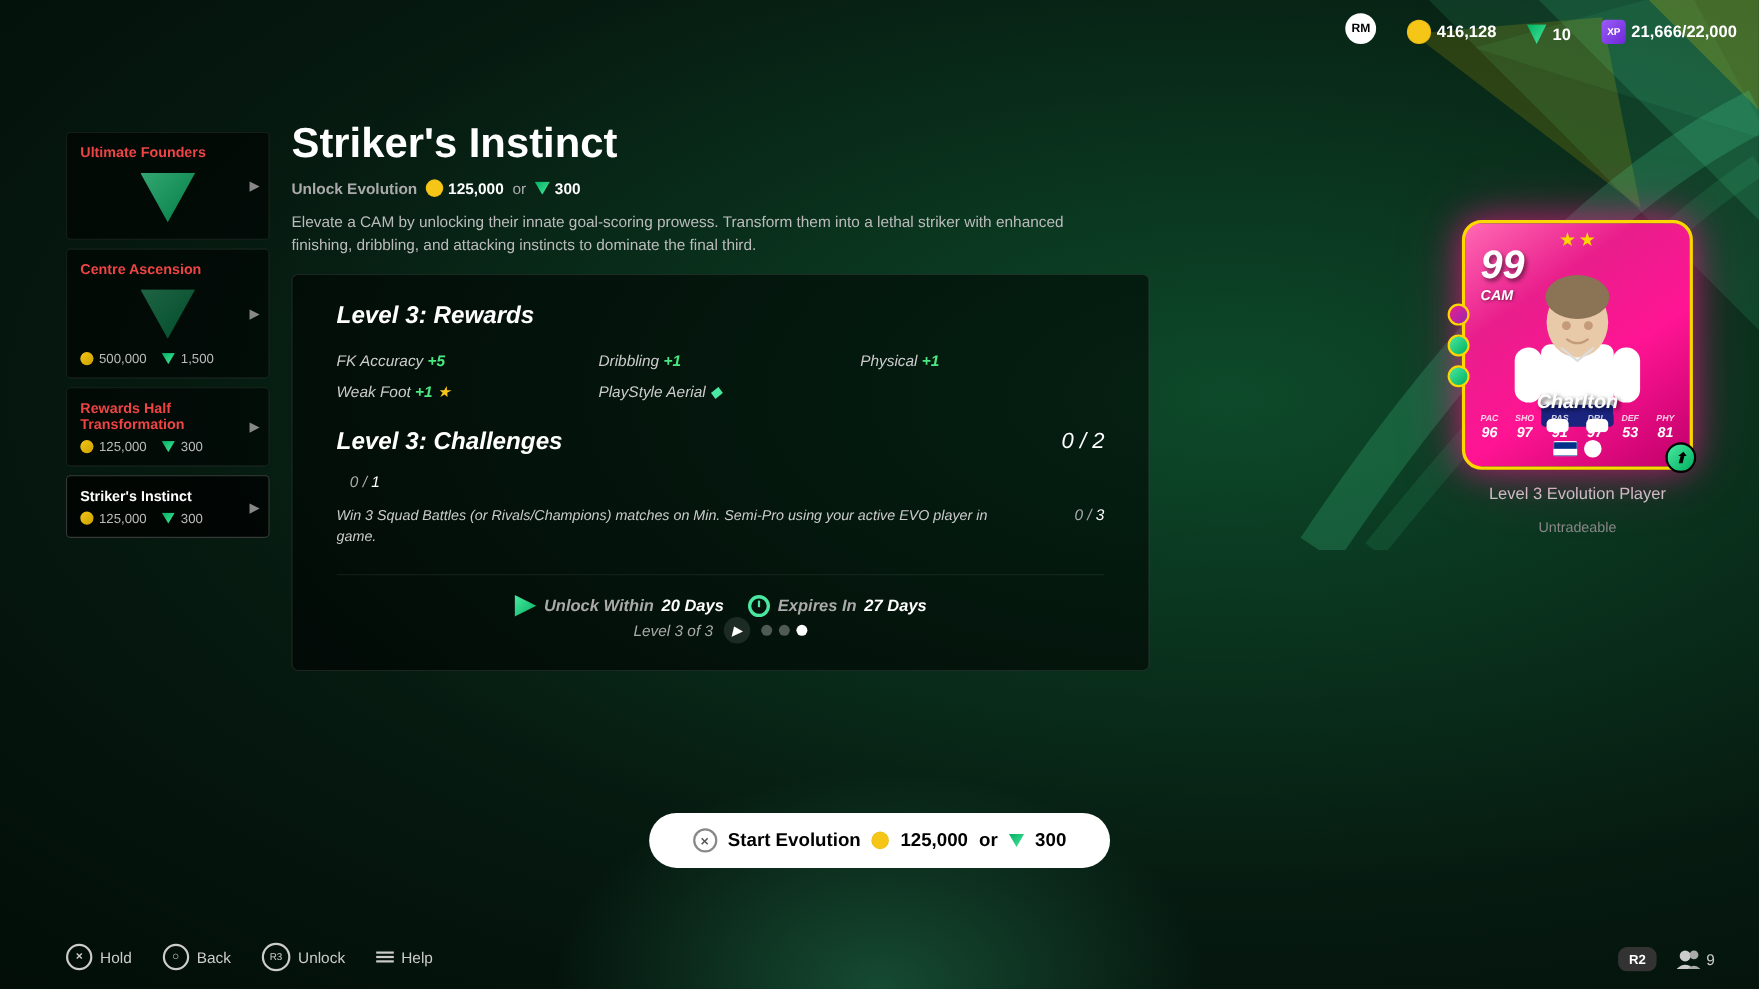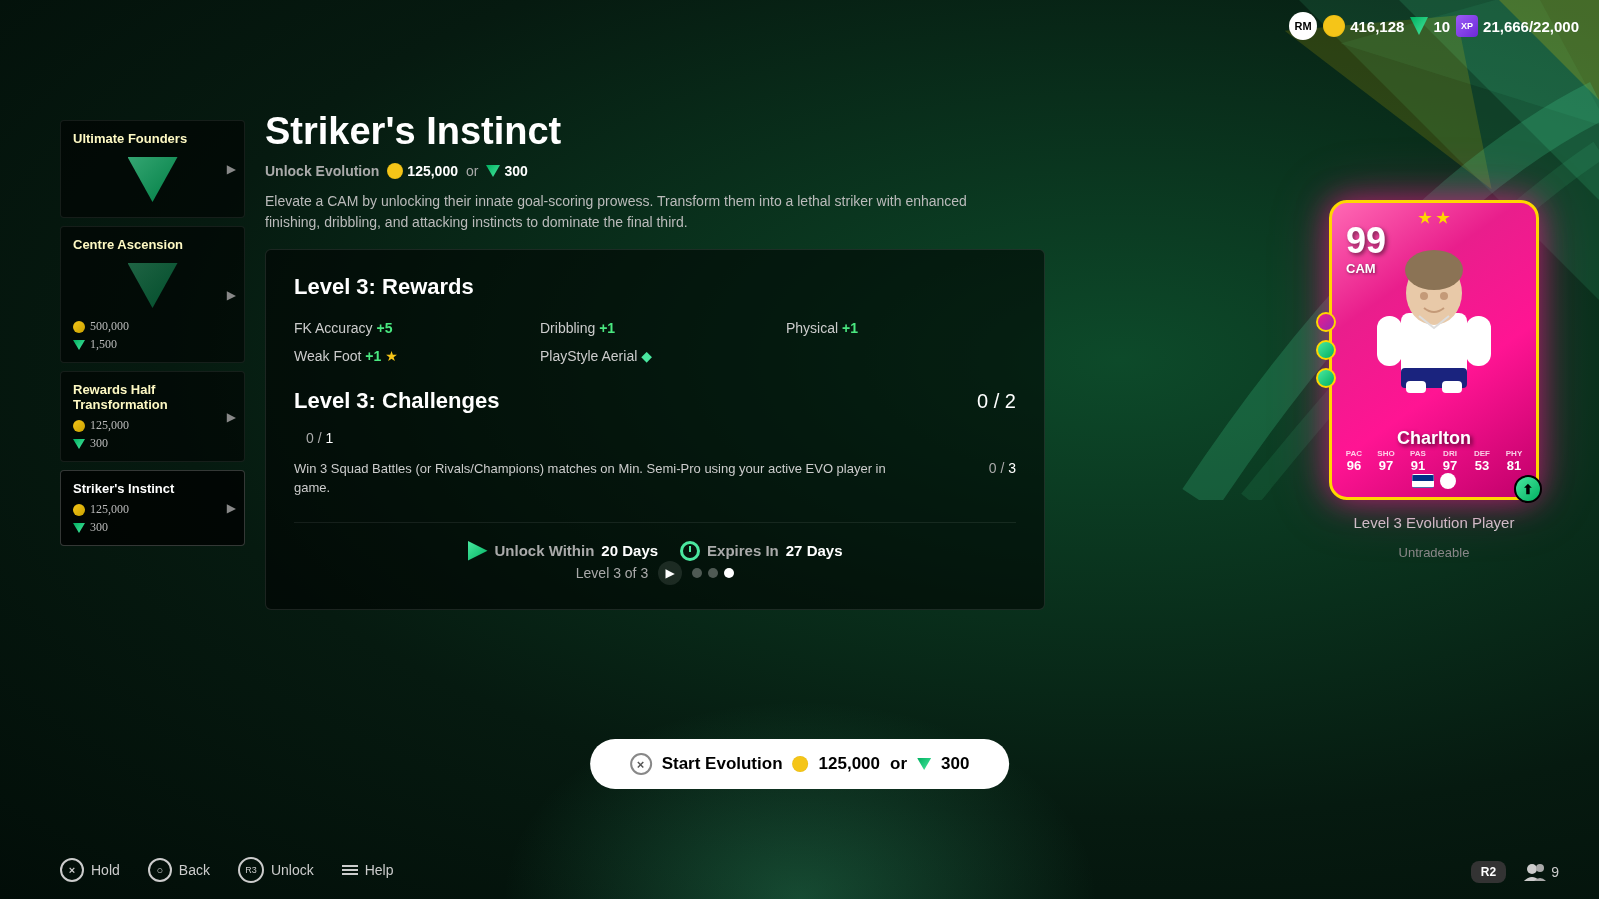--- a/index.html
+++ b/index.html
@@ -19,22 +19,22 @@
       background: radial-gradient(ellipse at 70% 40%, #0d4a2a 0%, #061a10 60%, #020d08 100%);
       z-index: 0;
     }
 
     
     .hud-bar {
       position: absolute;
       top: 12px;
       right: 20px;
       display: flex;
-      align-items: center;
-      gap: 6px;
+      align-items: flex-end;
+      gap: 28px;
       z-index: 10;
       color: #fff;
       font-size: 15px;
       font-weight: bold;
     }
     .hud-item {
       display: flex;
       align-items: center;
       gap: 5px;
     }
@@ -87,32 +87,31 @@
       position: relative;
     }
     .sidebar-item.active {
       background: rgba(0,0,0,0.75);
       border-color: rgba(255,255,255,0.2);
       color: #fff;
     }
     .sidebar-item-title {
       font-size: 13px;
       font-weight: bold;
-      color: #fef9c3;
+      color: #ef4444;
       margin-bottom: 4px;
     }
     .sidebar-item.active .sidebar-item-title {
       color: #fff;
     }
     .sidebar-item-costs {
       display: flex;
-      flex-direction: column;
-      gap: 3px;
+      flex-direction: row;
+      gap: 14px;
       margin-top: 6px;
-      font-family: Liberation Serif, serif;
     }
     .sidebar-cost {
       display: flex;
       align-items: center;
       gap: 5px;
       font-size: 12px;
       color: #bbb;
     }
     .sidebar-icon-diamond {
       width: 12px; height: 12px;
@@ -209,21 +208,22 @@
       line-height: 1.5;
       margin-bottom: 16px;
       max-width: 720px;
     }
 
     
     .card-panel {
       background: rgba(0,0,0,0.55);
       border: 1px solid rgba(255,255,255,0.1);
       border-radius: 6px;
-      padding: 24px 28px;
+      padding: 24px 40px;
+      font-style: italic;
     }
 
     .section-title {
       font-size: 22px;
       font-weight: 900;
       color: #fff;
       margin-bottom: 20px;
     }
 
     .rewards-grid {
@@ -472,27 +472,28 @@
       top: 200px;
       z-index: 10;
       display: flex;
       flex-direction: column;
       align-items: center;
       gap: 14px;
     }
 
     .player-card {
       width: 210px;
-      height: 300px;
+      height: 227px;
       background: linear-gradient(145deg, #ff69b4 0%, #e91e8c 30%, #ff1493 60%, #c0006a 100%);
       border-radius: 18px;
       border: 3px solid #ffd700;
       position: relative;
       padding: 12px;
       box-shadow: 0 0 30px rgba(255, 20, 147, 0.6), 0 0 60px rgba(255, 20, 147, 0.3);
+      font-style: italic;
     }
 
     .card-top-icons {
       position: absolute;
       top: 8px;
       left: 50%;
       transform: translateX(-50%);
       display: flex;
       gap: 4px;
     }

